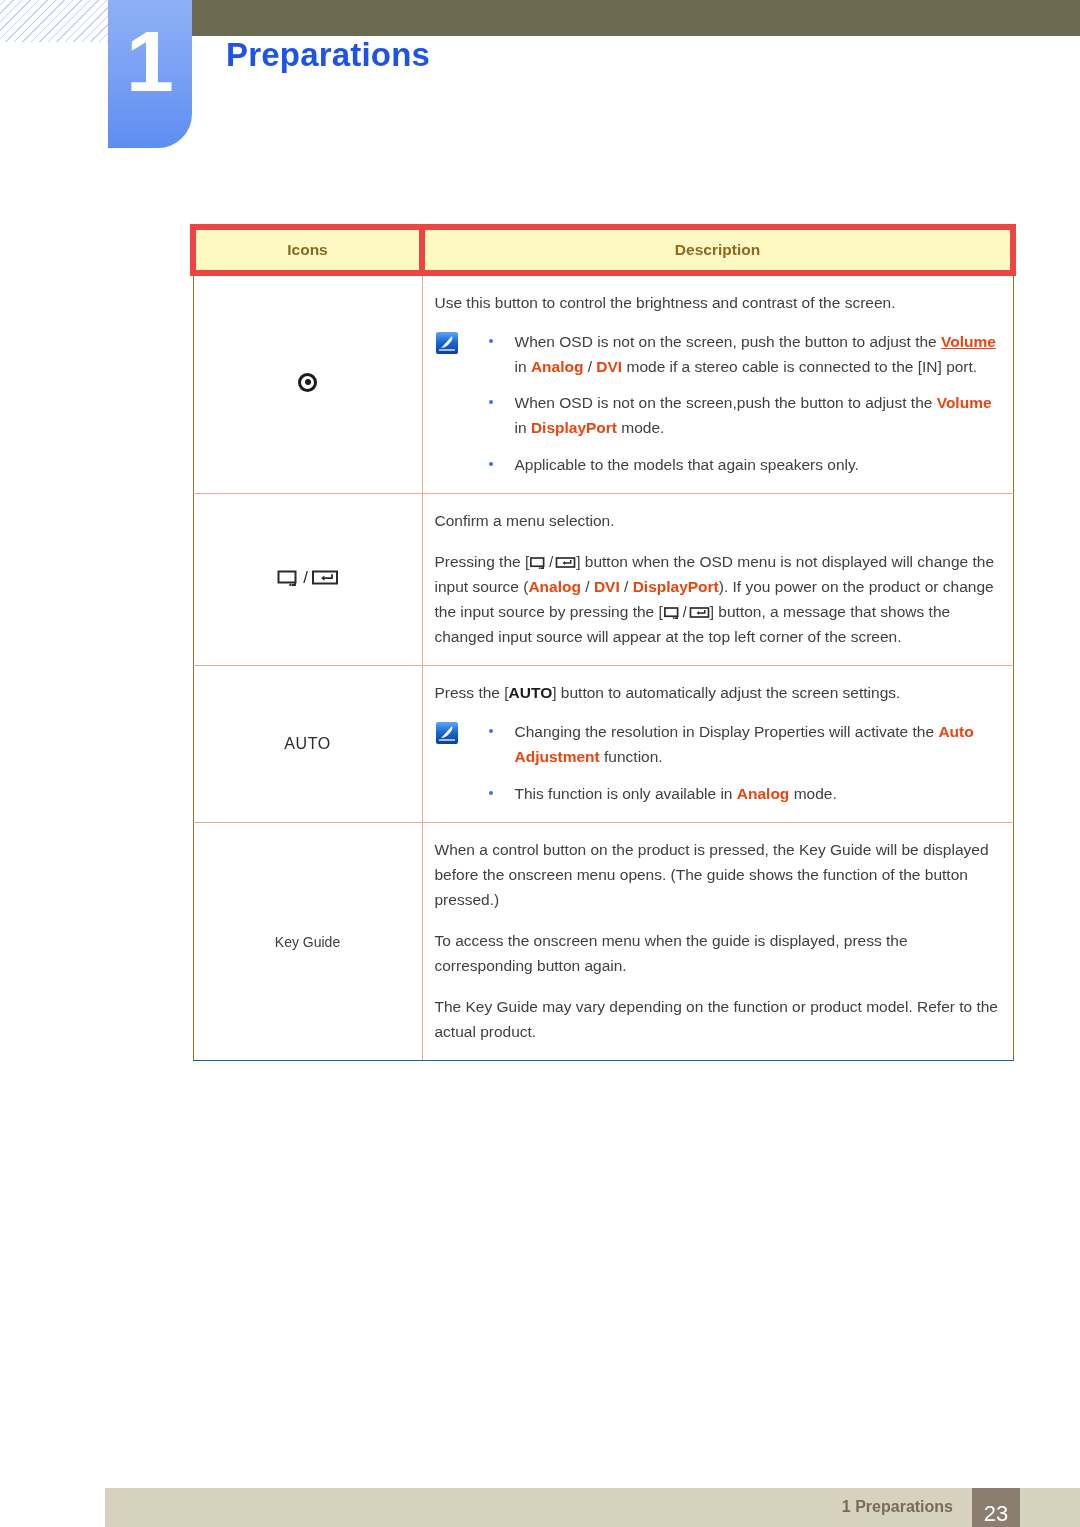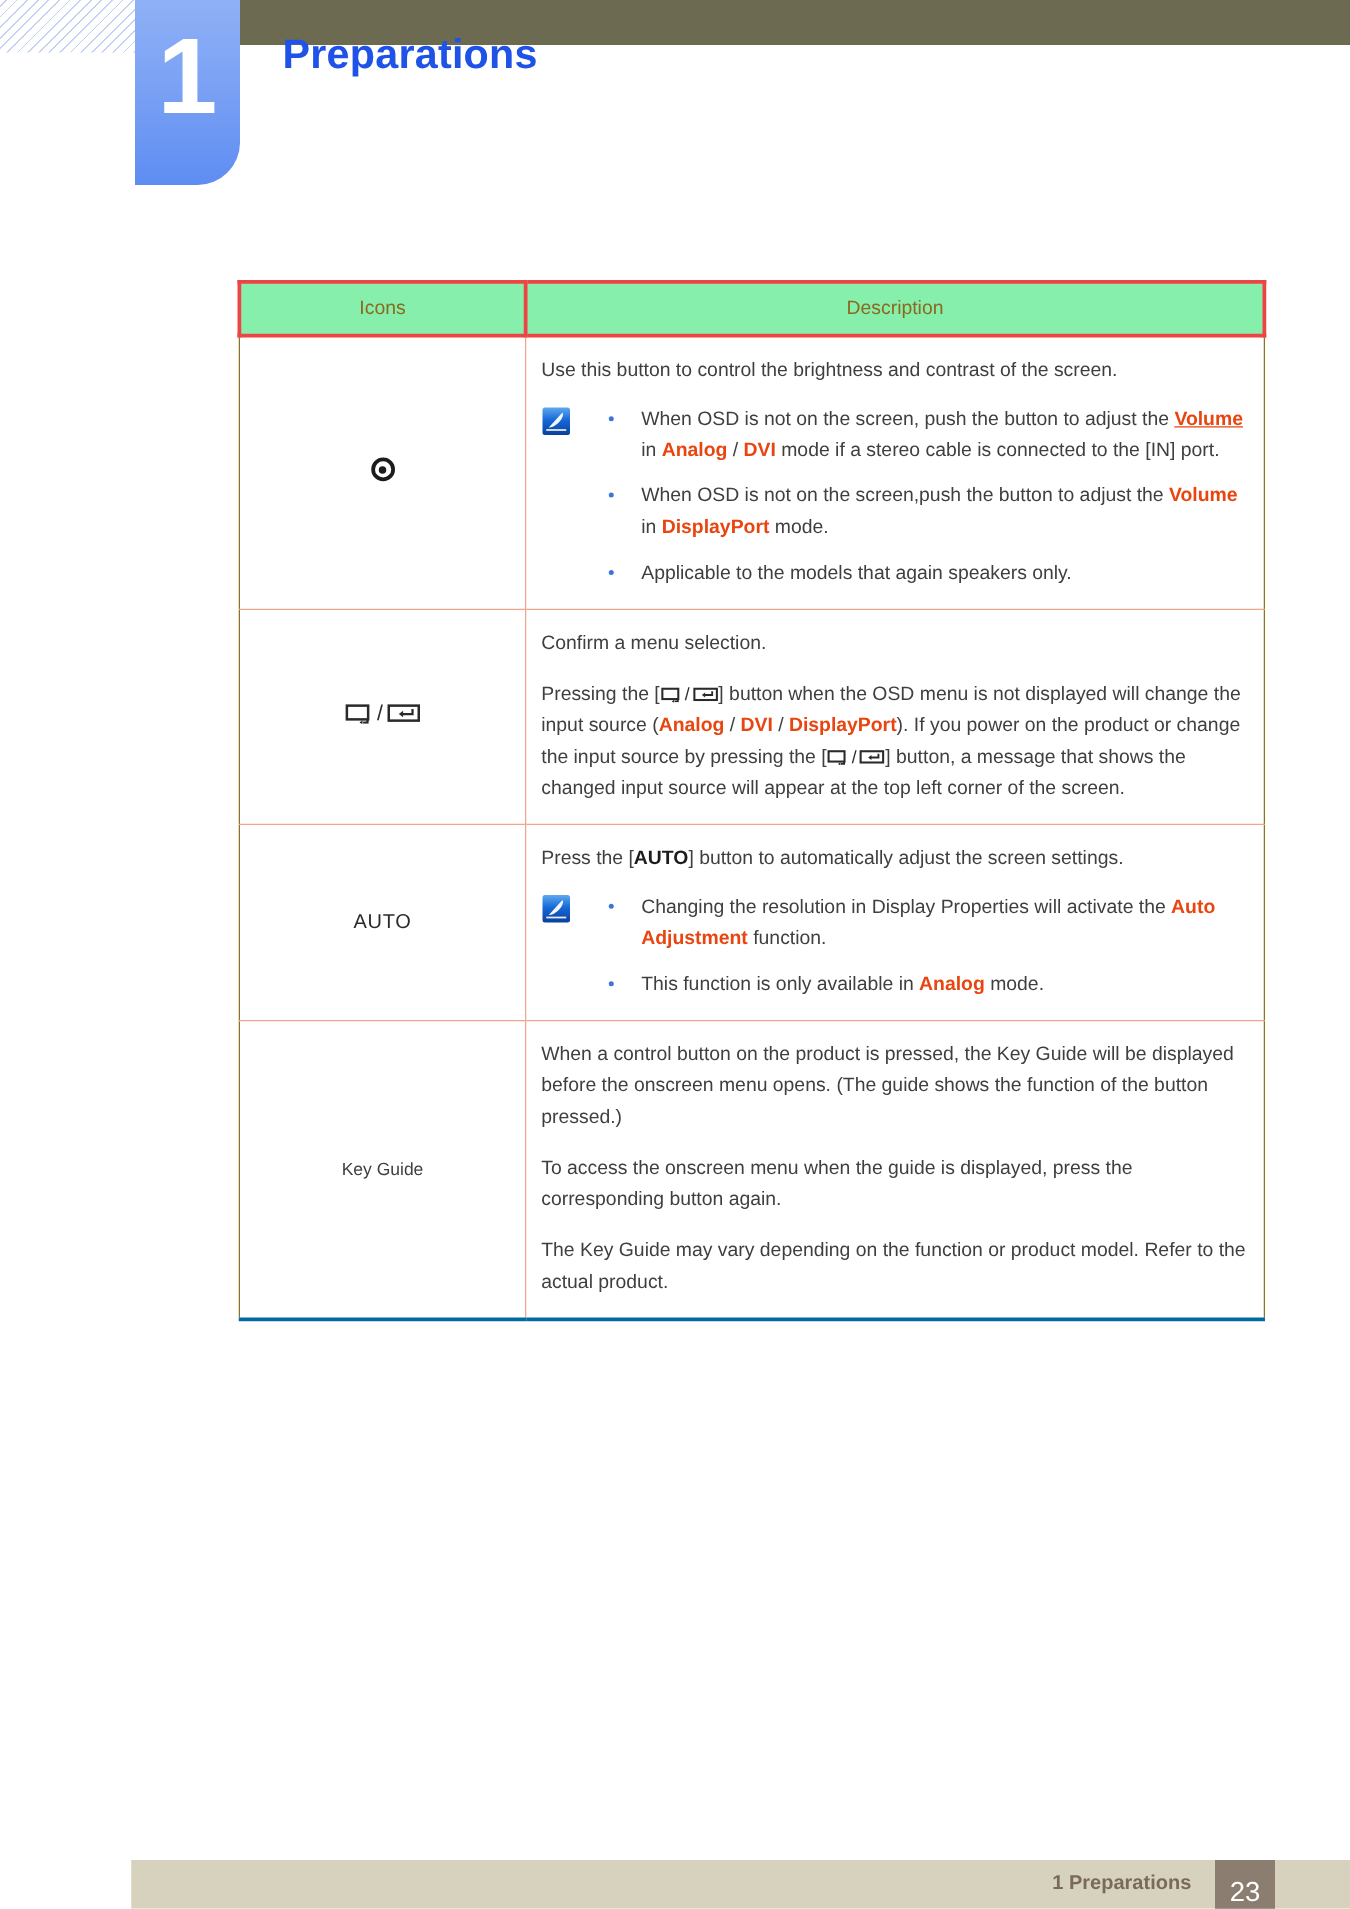--- a/index.html
+++ b/index.html
@@ -46,21 +46,21 @@
     width: 84px;
     text-align: center;
     color: #ffffff;
     font-size: 86px;
     line-height: 86px;
     font-weight: bold;
     font-family: "Liberation Sans", sans-serif;
   }
   .chapter-title {
     position: absolute;
-    left: 226px; top: 24px;
+    left: 226px; top: 36px;
     color: #1f52e6;
     font-size: 33px;
     font-weight: bold;
     letter-spacing: .2px;
   }
 
   
   .table-wrap {
     position: absolute;
     left: 190px;
@@ -69,39 +69,39 @@
   }
   table.spec {
     border-collapse: collapse;
     width: 820px;
     table-layout: fixed;
   }
   table.spec col.c-icon { width: 229px; }
   table.spec col.c-desc { width: 591px; }
 
   table.spec th {
-    background: #86efac;
+    background: #fef9c3;
     color: #8a6a1f;
     font-size: 15.5px;
-    font-weight: normal;
+    font-weight: bold;
     padding: 11px 0 11px 0;
-    border: 3px solid #ef4444;
+    border: 6px solid #ef4444;
     text-align: center;
   }
   table.spec td {
     border-left: 1px solid #8a7324;
     border-right: 1px solid #8a7324;
     border-top: 1px solid #f0a58c;
     border-bottom: 1px solid #f0a58c;
     vertical-align: middle;
     font-size: 15.5px;
     color: #3f3f3f;
   }
   table.spec tr:last-child td {
-    border-bottom: 3px solid #0369a1;
+    border-bottom: 1px solid #0369a1;
   }
   table.spec td.icon-cell {
     text-align: center;
     border-right: 1px solid #f0a58c;
   }
   table.spec td.desc-cell {
     padding: 14px 14px 16px 12px;
     line-height: 1.62;
   }
 

